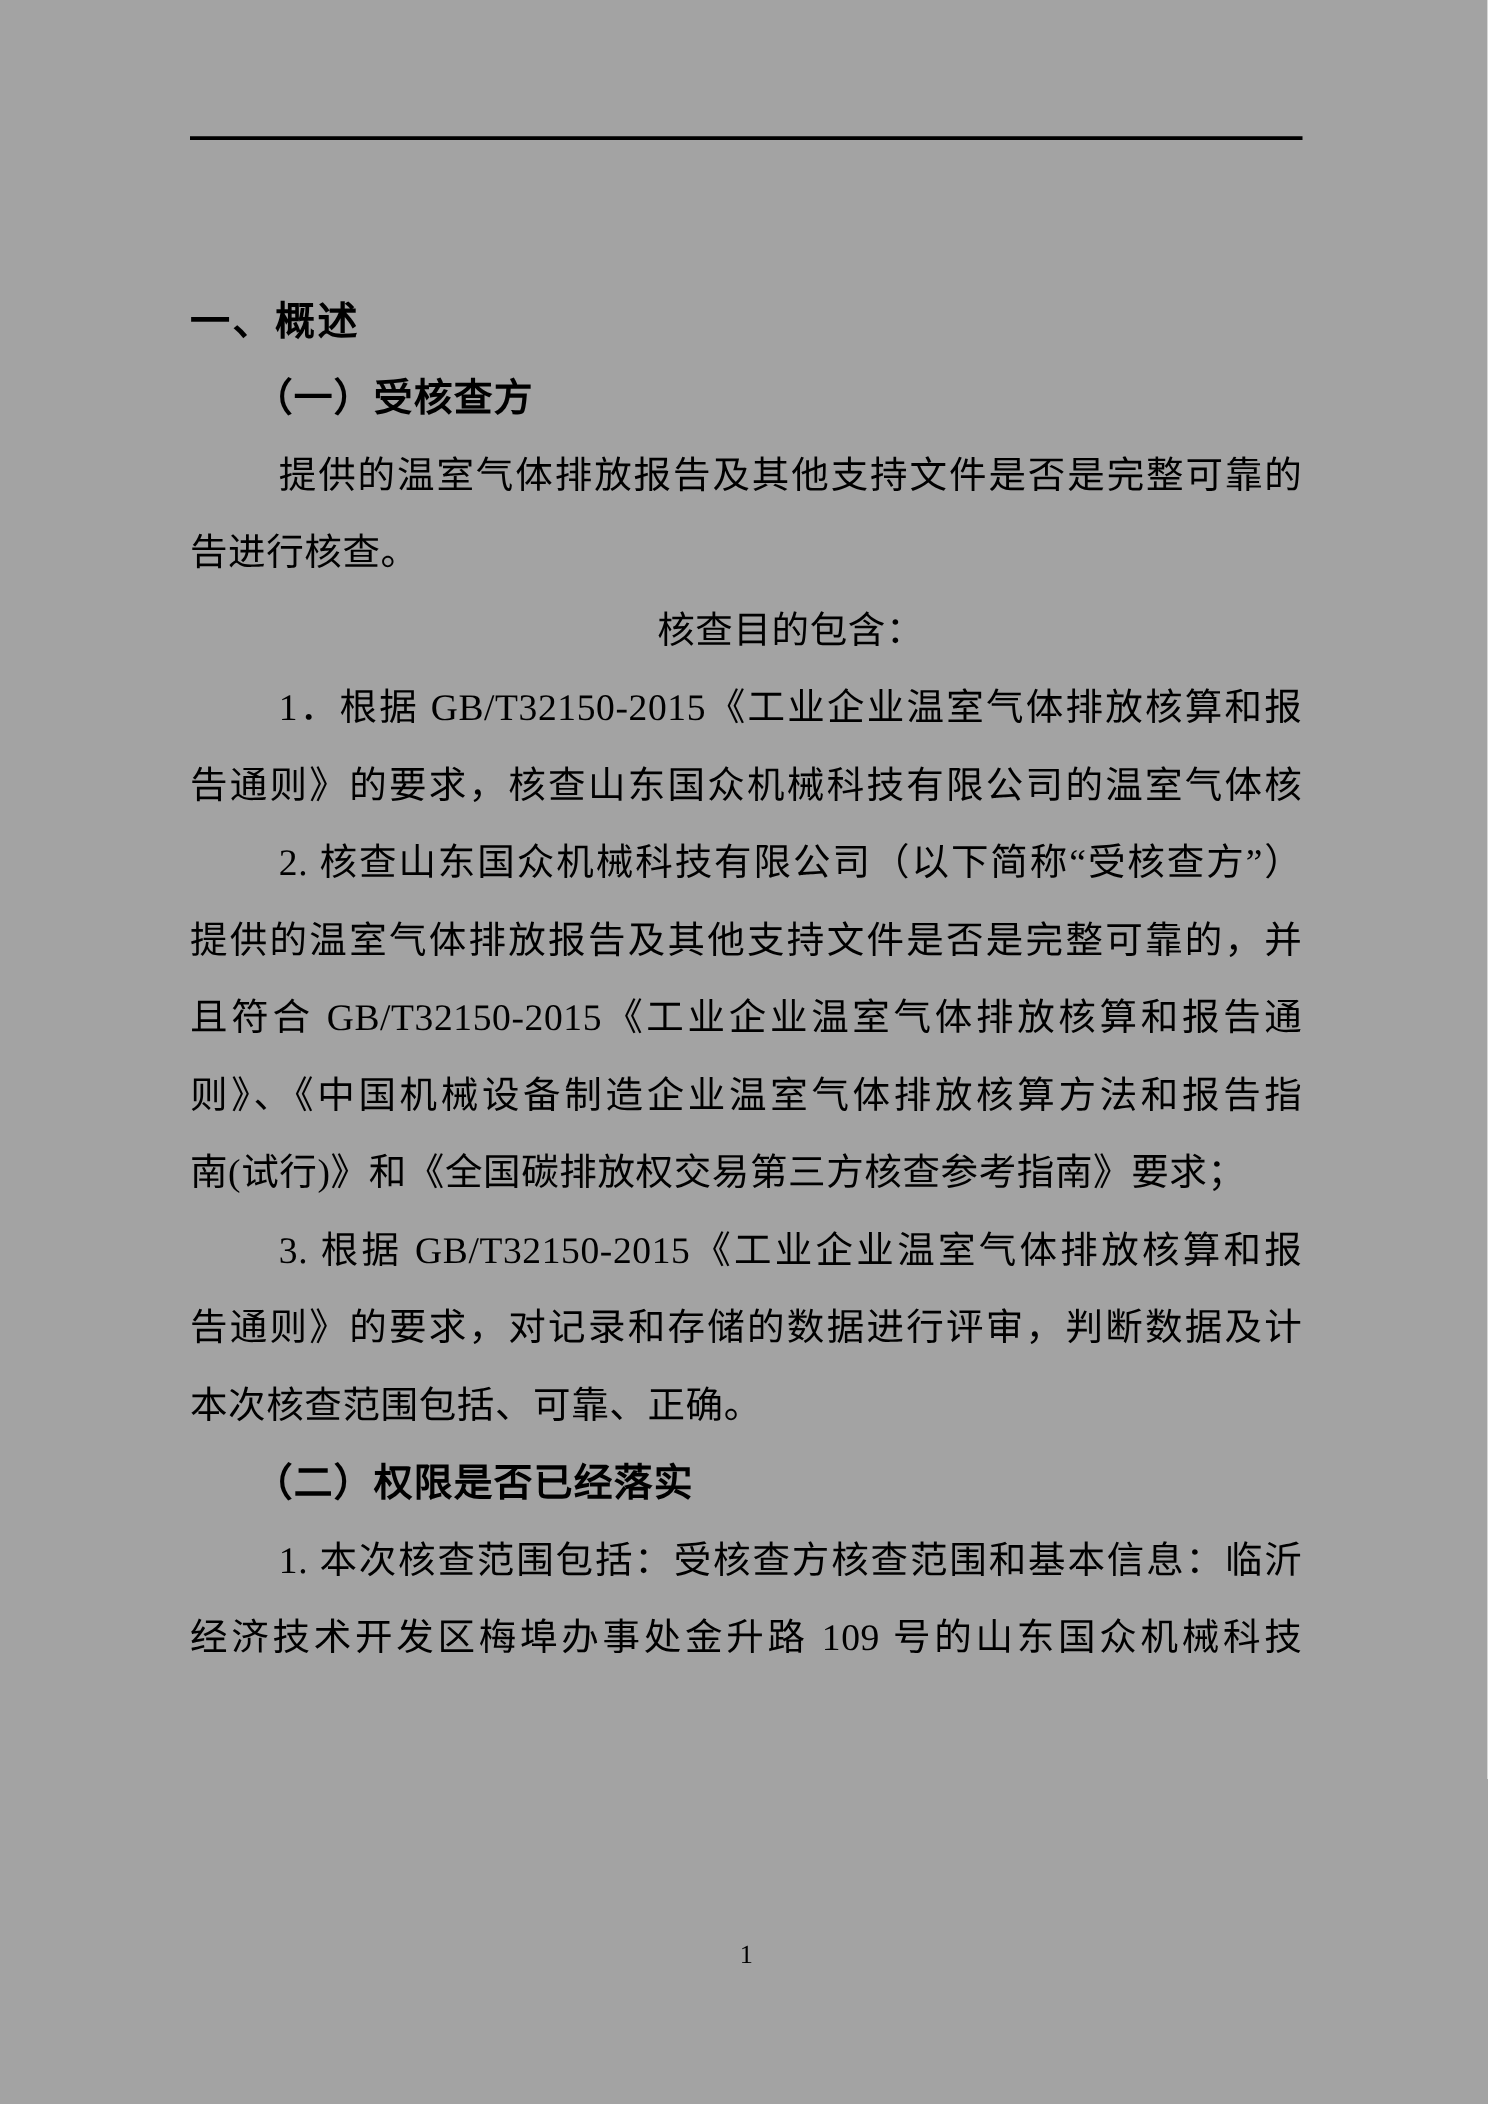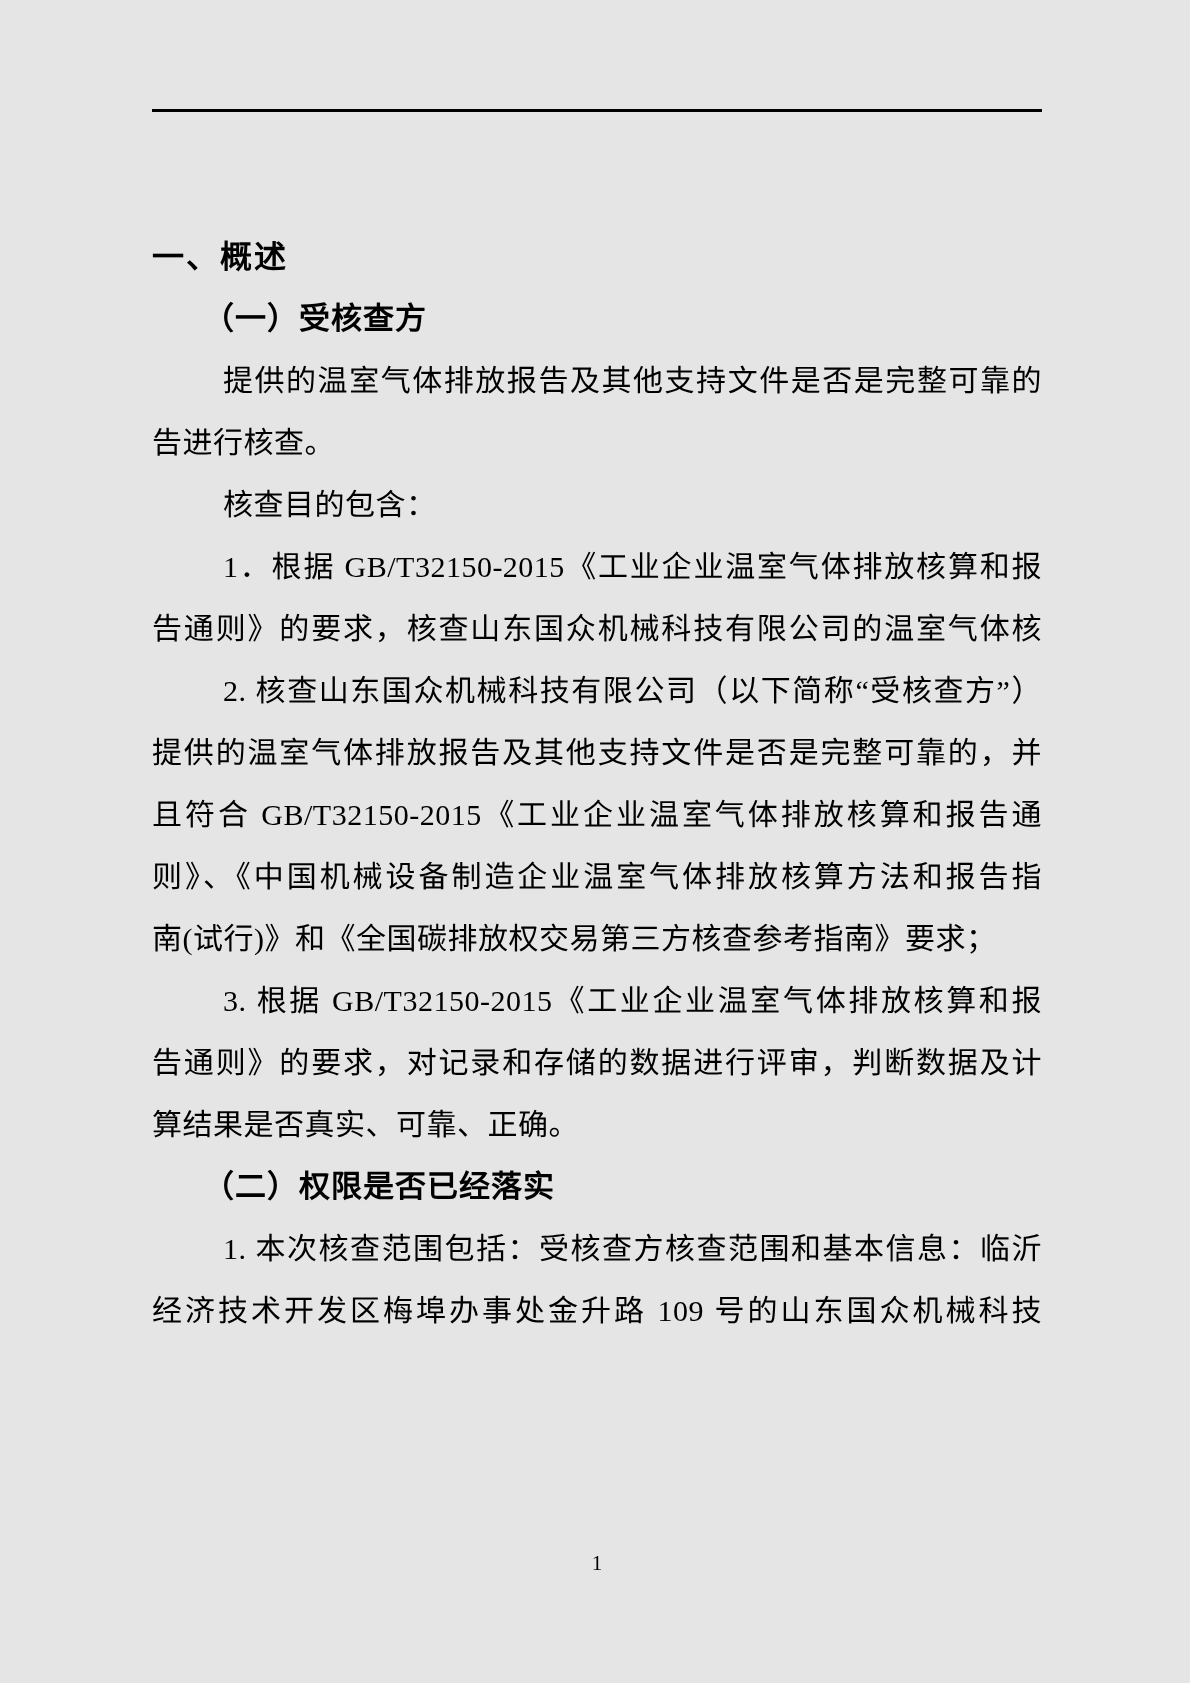--- a/index.html
+++ b/index.html
@@ -4,21 +4,21 @@
 <style>
   html, body {
     margin: 0;
     padding: 0;
     background: #ffffff;
   }
   .page {
     position: relative;
     width: 1190px;
     height: 1683px;
-    background: #e5e5e5;
+    background: #a3a3a3;
     color: #000000;
     font-family: "Liberation Serif", "DejaVu Serif", serif;
     overflow: hidden;
   }
   .header-rule {
     position: absolute;
     left: 152px;
     top: 109px;
     width: 890px;
     height: 3px;
@@ -51,20 +51,21 @@
     letter-spacing: 2px;
   }
   .h2 {
     font-size: 31px;
     font-weight: bold;
     padding-left: 51px;
     letter-spacing: 1px;
   }
   .indent {
     padding-left: 71px;
+    text-align: center;
   }
   .footer {
     position: absolute;
     left: 152px;
     top: 1550px;
     width: 890px;
     text-align: center;
     font-size: 21px;
     line-height: 26px;
   }
@@ -84,21 +85,21 @@
     <div class="line indent">核查目的包含：</div>
     <div class="line indent full">1．根据 GB/T32150-2015《工业企业温室气体排放核算和报</div>
     <div class="line full">告通则》的要求，核查山东国众机械科技有限公司的温室气体核</div>
     <div class="line indent full">2. 核查山东国众机械科技有限公司（以下简称“受核查方”）</div>
     <div class="line full">提供的温室气体排放报告及其他支持文件是否是完整可靠的，并</div>
     <div class="line full">且符合 GB/T32150-2015《工业企业温室气体排放核算和报告通</div>
     <div class="line full">则》、《中国机械设备制造企业温室气体排放核算方法和报告指</div>
     <div class="line">南(试行)》和《全国碳排放权交易第三方核查参考指南》要求；</div>
     <div class="line indent full">3. 根据 GB/T32150-2015《工业企业温室气体排放核算和报</div>
     <div class="line full">告通则》的要求，对记录和存储的数据进行评审，判断数据及计</div>
-    <div class="line">算结果是否真实、可靠、正确。</div>
+    <div class="line">本次核查范围包括、可靠、正确。</div>
     <div class="line h2">（二）权限是否已经落实</div>
     <div class="line indent full">1. 本次核查范围包括：受核查方核查范围和基本信息：临沂</div>
     <div class="line full">经济技术开发区梅埠办事处金升路 109 号的山东国众机械科技</div>
   </div>
 
   <div class="footer">1</div>
 
 </div>
 
 </body></html>

